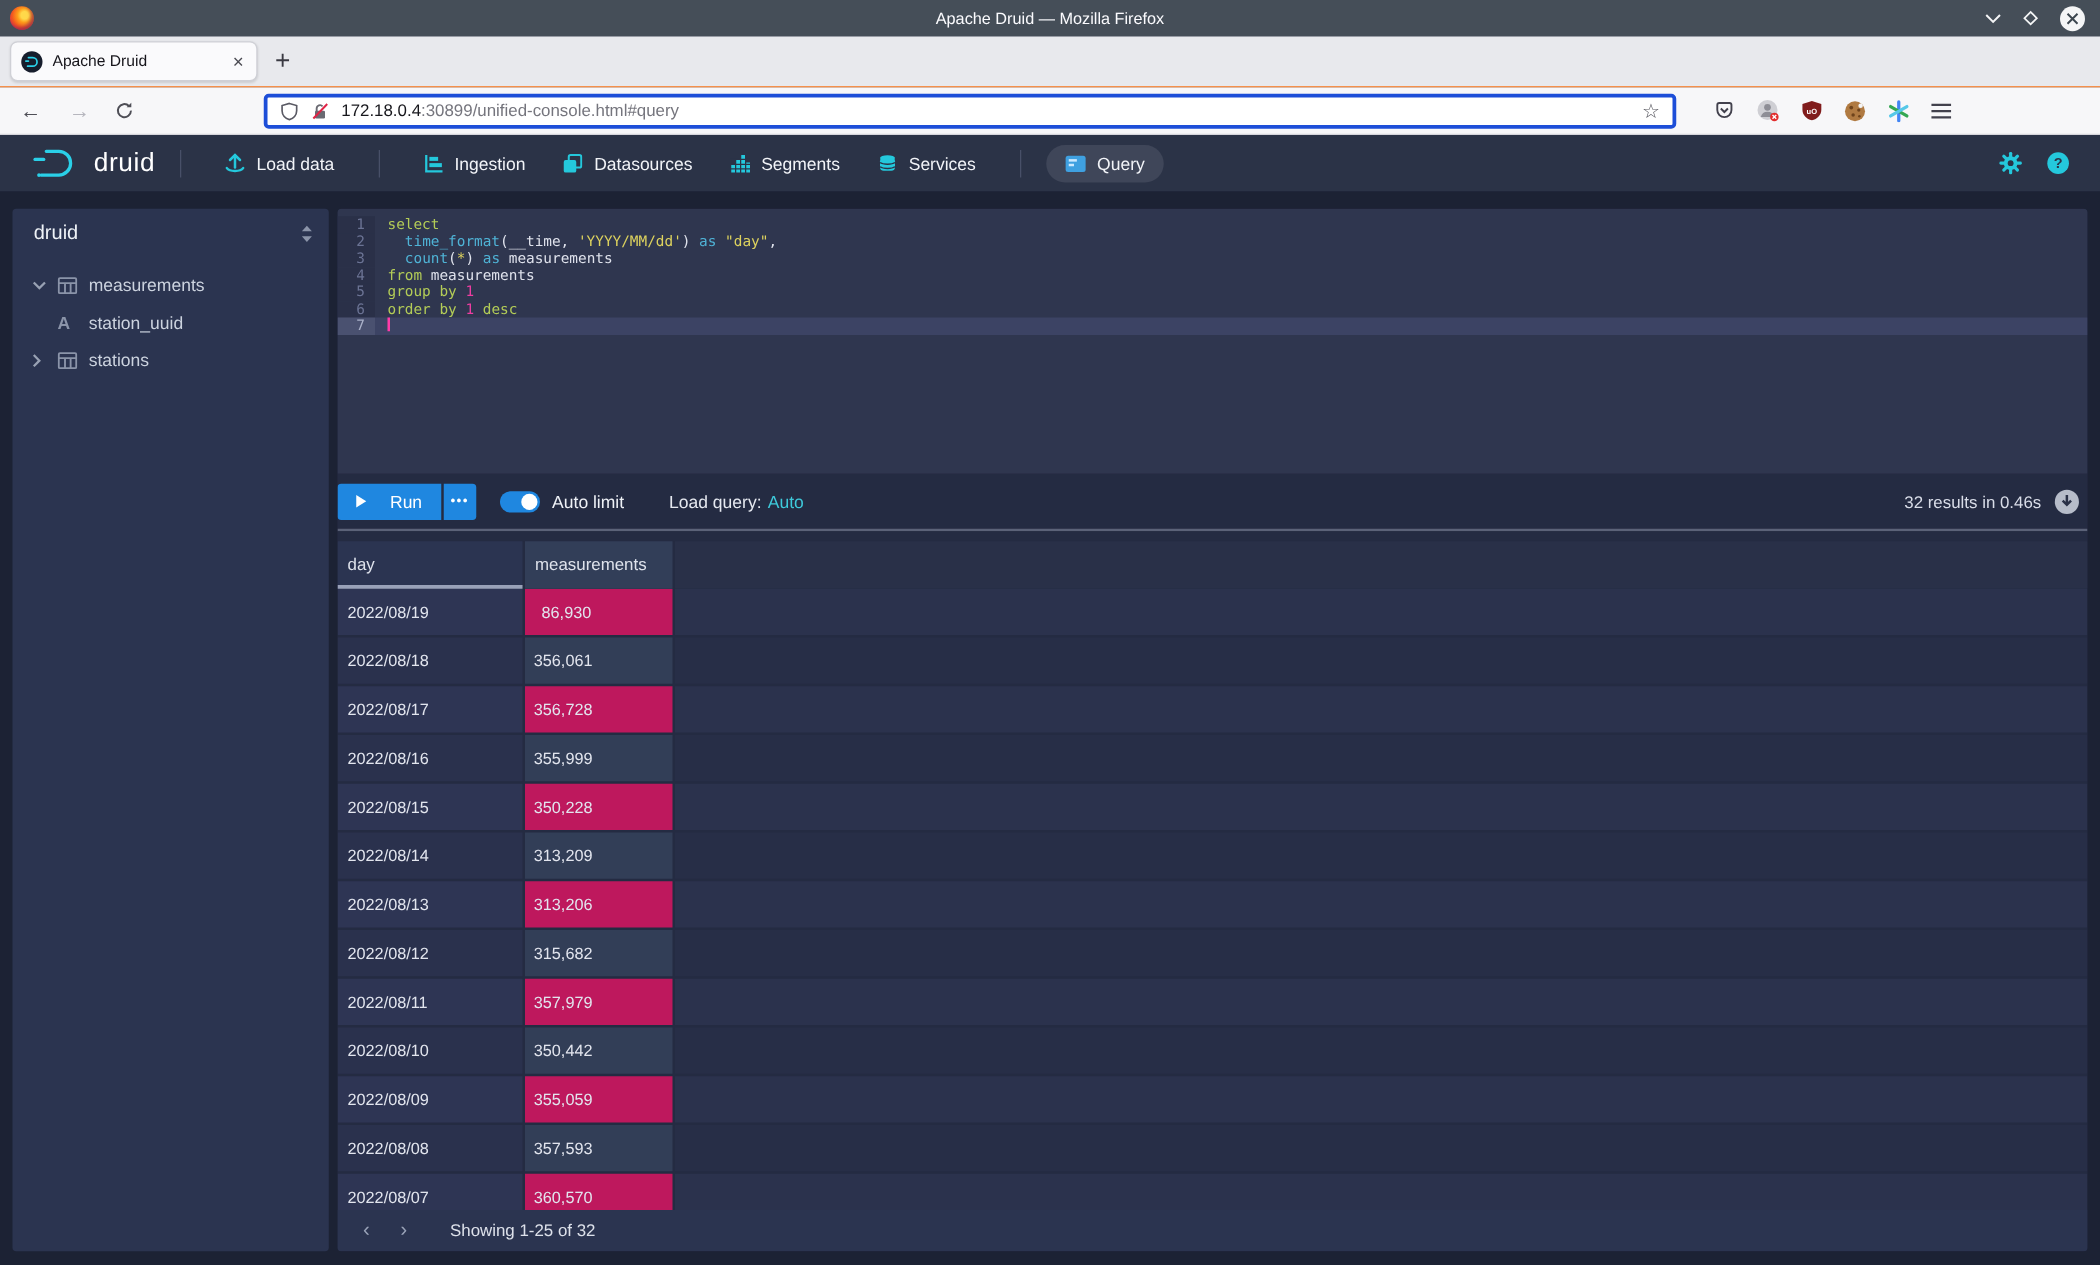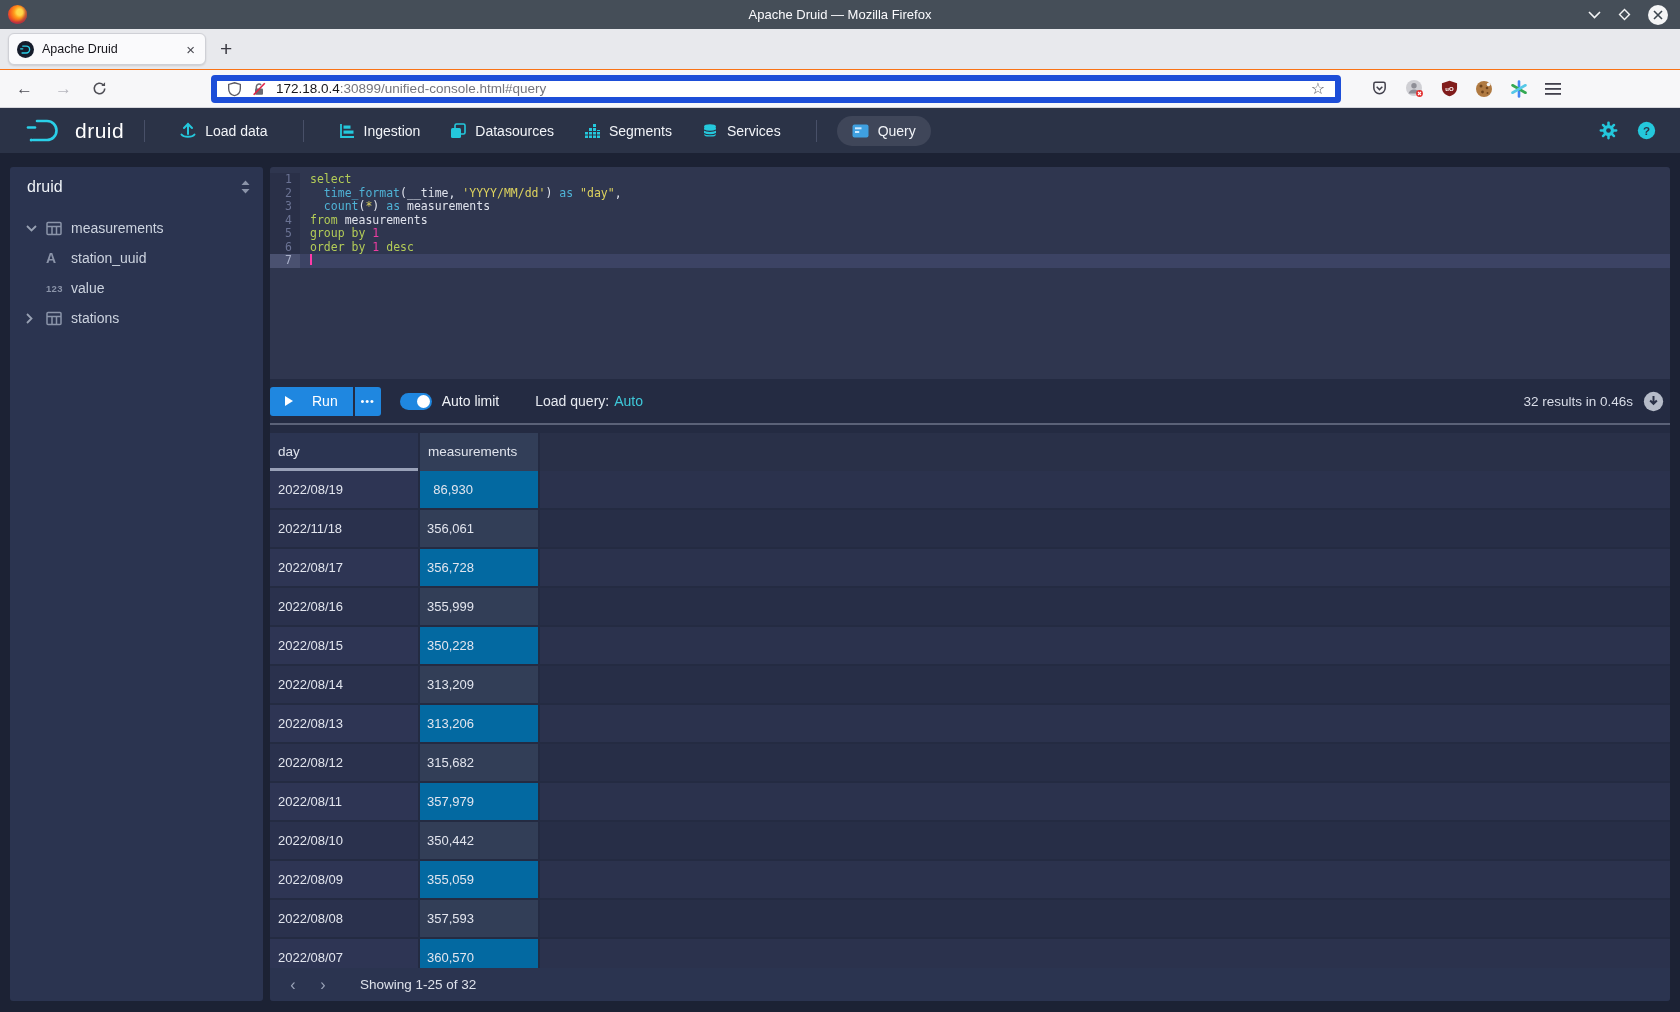--- a/index.html
+++ b/index.html
@@ -24,21 +24,21 @@
   .tab-favicon{width:17px;height:17px;border-radius:50%;background:#161d2c;display:flex;align-items:center;justify-content:center;flex:none;}
   .tab-title{flex:1;margin-left:8px;font-size:12.5px;color:#15141a;white-space:nowrap;overflow:hidden;}
   .tab-close{color:#4a4a52;font-size:15px;padding:0 2px;}
   .newtab{margin-left:14px;font-size:21px;color:#3a3a42;font-weight:400;}
   
   .navtoolbar{height:38px;background:#f7f7f9;border-bottom:1px solid #d6d6dc;display:flex;align-items:center;box-sizing:border-box;}
   .nav-btn{font-size:17px;line-height:1;}
   .back{color:#4e4e56;margin-left:16px;}
   .fwd{color:#b6b6be;margin-left:22px;}
   .reload{margin-left:20px;}
-  .urlbar{margin-left:104px;width:1130px;height:28px;background:#ffffff;border:6px solid #1d4ed8;border-radius:4px;
+  .urlbar{margin-left:104px;width:1130px;height:28px;background:#ffffff;border:3px solid #1d4ed8;border-radius:4px;
     display:flex;align-items:center;padding:0 10px;box-sizing:border-box;gap:9px;}
   .url-text{flex:1;font-size:13.5px;white-space:nowrap;overflow:hidden;}
   .url-host{color:#17171c;}
   .url-rest{color:#75757d;}
   .url-star{font-size:16px;color:#55555d;}
   .toolbar-icons{display:flex;align-items:center;gap:17px;margin-left:30px;}
   
   .druid-nav{height:45px;background:#2b3347;display:flex;align-items:center;color:#f2f4f8;}
   .logo{display:flex;align-items:center;gap:9px;margin-left:26px;}
   .logo-text{font-size:21px;color:#ffffff;letter-spacing:.5px;}
@@ -98,21 +98,21 @@
   .th-day .sortline{position:absolute;left:0;right:0;bottom:0;height:3px;background:#99a1b8;}
   .th-meas{width:118px;margin-left:2px;background:#323e58;}
   .th-fill{flex:1;margin-left:2px;background:#293048;}
   .tbody{height:497px;overflow:hidden;font-size:13px;color:#e2e5ee;}
   .trow{display:flex;height:37px;margin-bottom:2px;}
   .td{line-height:37px;padding-left:8px;box-sizing:border-box;}
   .td-day{width:148px;}
   .td-meas{width:118px;margin-left:2px;padding-left:0;}
   .td-meas .num{display:inline-block;width:46px;text-align:right;margin-left:7px;}
   .td-fill{flex:1;margin-left:2px;}
-  .trow.odd  .td-day{background:#2e3554;} .trow.odd  .td-meas{background:#0369a1;} .trow.odd  .td-fill{background:#2b324d;}
+  .trow.odd  .td-day{background:#2e3554;} .trow.odd  .td-meas{background:#be185d;} .trow.odd  .td-fill{background:#2b324d;}
   .trow.even .td-day{background:#2a314d;} .trow.even .td-meas{background:#323e57;} .trow.even .td-fill{background:#272e47;}
   
   .pager{height:33px;background:#2b3450;display:flex;align-items:center;font-size:13.5px;color:#dde1ea;}
   .pg-btn{width:30px;text-align:center;color:#9aa3b8;font-size:16px;}
   .pg-prev{margin-left:8px;}
   .pg-text{margin-left:22px;}
 </style>
 </head>
 <body>
 
@@ -364,27 +364,20 @@
           <span class="tr-label">measurements</span>
         </div>
         <div class="tree-row">
           <span class="tr-chev"></span>
           <span class="tr-icon">
             <span class="icon-A">A</span>
           </span>
           <span class="tr-label">station_uuid</span>
         </div>
         <div class="tree-row">
-          <span class="tr-chev"></span>
-          <span class="tr-icon">
-            <span class="icon-123">123</span>
-          </span>
-          <span class="tr-label">value</span>
-        </div>
-        <div class="tree-row">
           <span class="tr-chev">
             <svg width="7" height="11" viewBox="0 0 7 11">
               <polyline points="1,1 5.5,5.5 1,10" fill="none" stroke="#98a1b3" stroke-width="1.8"></polyline>
             </svg>
           </span>
           <span class="tr-icon">
             <svg width="16" height="15" viewBox="0 0 16 15" fill="none" stroke="#8b94a9" stroke-width="1.5">
               <rect x="1" y="1.5" width="14" height="12" rx="1"></rect>
               <line x1="1" y1="5.5" x2="15" y2="5.5"></line>
               <line x1="6" y1="5.5" x2="6" y2="13.5"></line>
@@ -464,21 +457,21 @@
       <div class="th-fill"></div>
     </div>
 
     <div class="tbody" id="results-body">
         <div class="trow odd">
           <div class="td td-day">2022/08/19</div>
           <div class="td td-meas"><span class="num">86,930</span></div>
           <div class="td-fill"></div>
         </div>
         <div class="trow even">
-          <div class="td td-day">2022/11/18</div>
+          <div class="td td-day">2022/08/18</div>
           <div class="td td-meas"><span class="num">356,061</span></div>
           <div class="td-fill"></div>
         </div>
         <div class="trow odd">
           <div class="td td-day">2022/08/17</div>
           <div class="td td-meas"><span class="num">356,728</span></div>
           <div class="td-fill"></div>
         </div>
         <div class="trow even">
           <div class="td td-day">2022/08/16</div>

